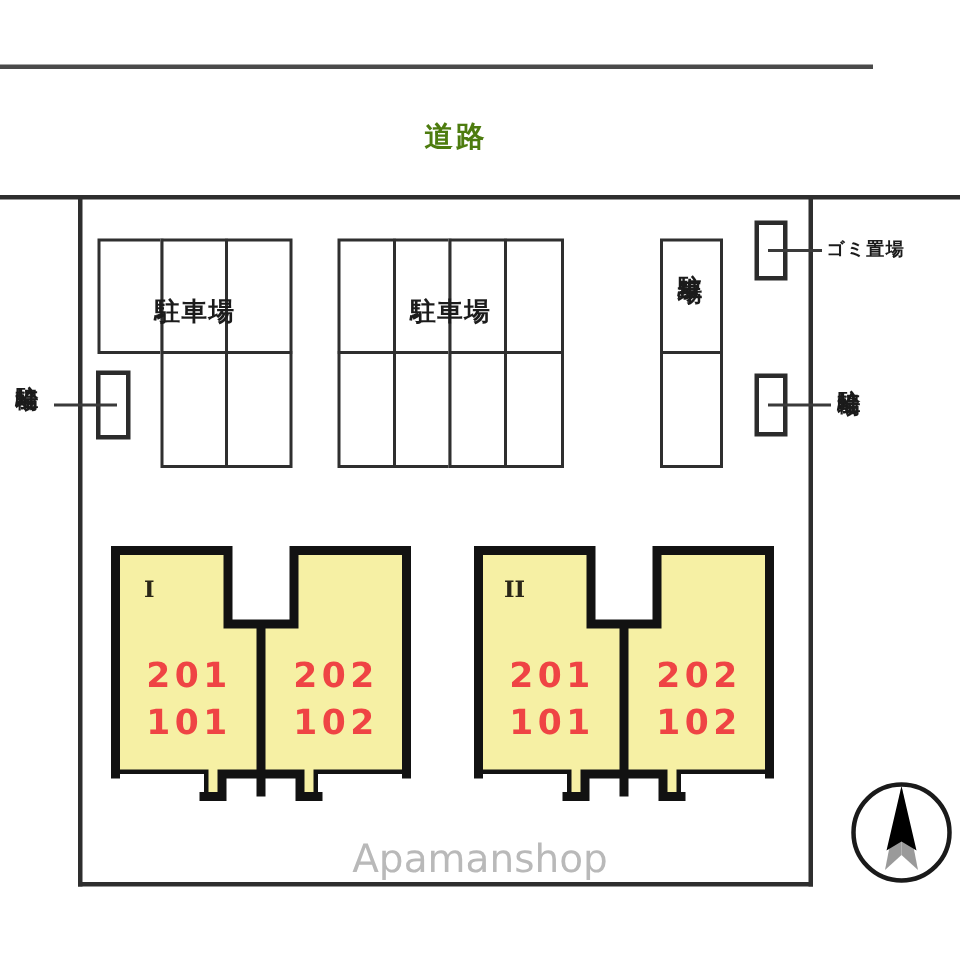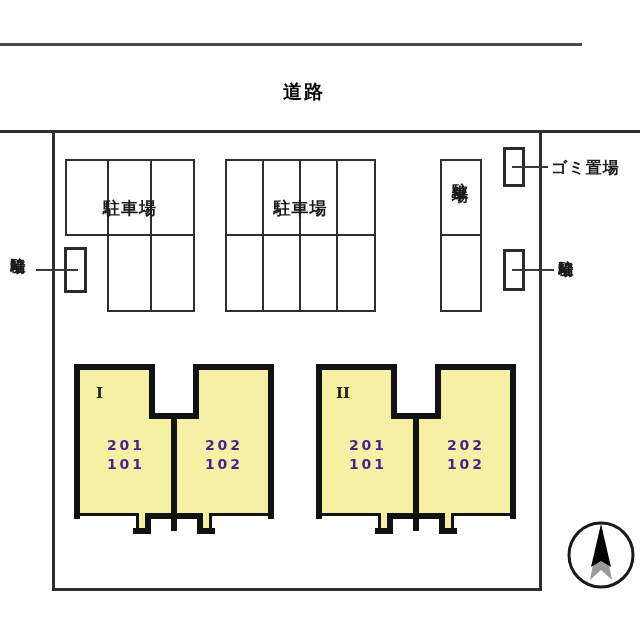--- a/index.html
+++ b/index.html
@@ -18,21 +18,21 @@
 
   
   .ln{position:absolute;background:#3a3a3a;}
   .lbl{position:absolute;color:#1b1b1b;white-space:nowrap;line-height:1;}
 
   
   .road-line-top{left:0;top:43px;width:582px;height:3px;background:#4a4a4a;}
   .road-line-bottom{left:0;top:130px;width:640px;height:3px;background:#2e2e2e;}
   .road-label{
     left:0;top:82px;width:608px;text-align:center;
-    font-size:19px;font-weight:700;letter-spacing:2px;color:#000000;
+    font-size:19px;font-weight:700;letter-spacing:2px;color:#4d7c0f;
   }
 
   
   .site-left{left:52px;top:131px;width:3px;height:460px;background:#2e2e2e;}
   .site-right{left:539px;top:131px;width:3px;height:460px;background:#2e2e2e;}
   .site-bottom{left:52px;top:588px;width:490px;height:3px;background:#2e2e2e;}
 
   
   .pcell{
     position:absolute;box-sizing:border-box;
@@ -47,33 +47,33 @@
     writing-mode:vertical-rl;text-orientation:upright;letter-spacing:2px;
   }
 
   
   .amen-box{
     position:absolute;box-sizing:border-box;
     border:3px solid #2b2b2b;background:#ffffff;
   }
   .leader{position:absolute;height:2px;background:#3a3a3a;}
   .amen-label{
-    font-size:16px;font-weight:700;letter-spacing:1px;color:#1b1b1b;
+    font-size:12px;font-weight:700;letter-spacing:1px;color:#1b1b1b;
   }
   .amen-label-vert{
     font-size:15px;font-weight:700;color:#1b1b1b;
     writing-mode:vertical-rl;text-orientation:upright;letter-spacing:1px;
   }
 
   
   .bldg{position:absolute;}
   .bldg svg{display:block;}
   .unit-txt{
-    position:absolute;text-align:center;color:#4c1d95;
-    font-size:14px;font-weight:700;letter-spacing:3px;line-height:1.35;
+    position:absolute;text-align:center;color:#ef4444;
+    font-size:23px;font-weight:700;letter-spacing:3px;line-height:1.35;
   }
   .bldg-name{
     position:absolute;color:#2a2618;font-size:15px;font-weight:700;
     font-family:"DejaVu Serif","Liberation Serif",serif;
   }
 
   
   .compass{position:absolute;left:566px;top:520px;width:70px;height:70px;}
 
   
@@ -170,14 +170,15 @@
 
   <div class="compass">
     <svg width="70" height="70" viewBox="0 0 70 70">
       <circle cx="35" cy="35" r="32" fill="#ffffff" stroke="#1a1a1a" stroke-width="3"></circle>
       <path d="M35,4 L46,60 L35,50 Z" fill="#9a9a9a"></path>
       <path d="M35,4 L24,60 L35,50 Z" fill="#9a9a9a"></path>
       <path d="M35,4 L45,47 L35,41 L25,47 Z" fill="#000000"></path>
     </svg>
   </div>
 
+  <div class="lbl watermark">Apamanshop</div>
 
 </div>
 
 </body></html>

